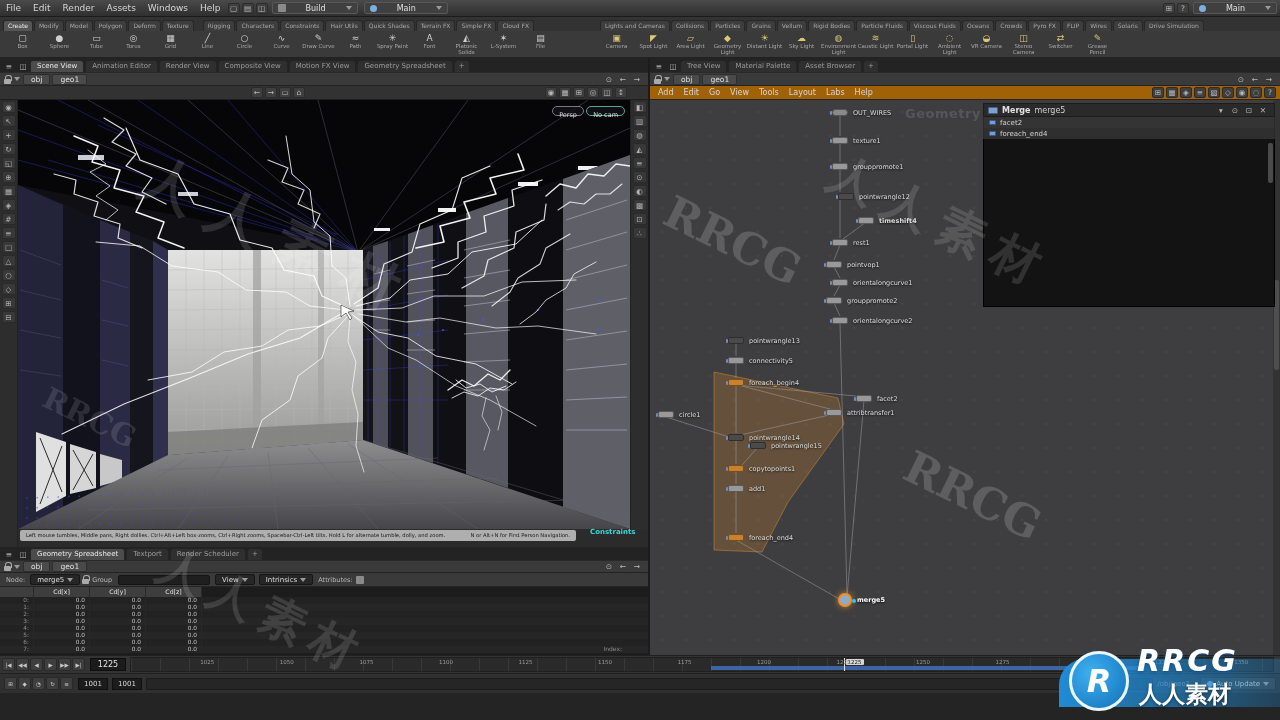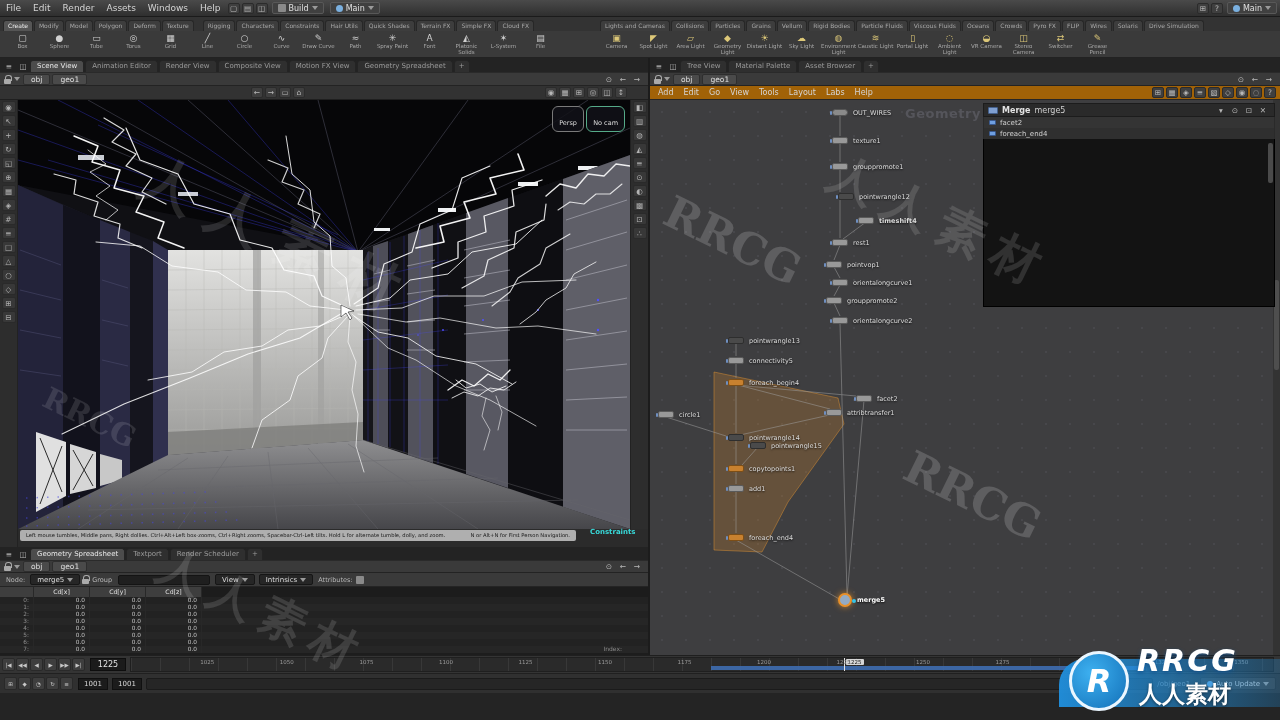--- a/index.html
+++ b/index.html
@@ -12,21 +12,21 @@
   .dot-ic{width:7px;height:7px;border-radius:50%;background:#7ab0e0;display:inline-block;}
   .lock-icon{width:7px;height:9px;position:relative;display:inline-block;flex:0 0 auto;}
   .lock-icon::before{content:'';position:absolute;left:1px;top:0;width:5px;height:5px;border:1px solid #aaa;border-bottom:none;border-radius:3px 3px 0 0;}
   .lock-icon::after{content:'';position:absolute;left:0;top:4px;width:7px;height:5px;background:#aaa;border-radius:1px;}
   .mini-icon{display:inline-flex;align-items:center;justify-content:center;width:12px;height:11px;font-size:7.5px;color:#b8b8b8;background:#3f3f3f;border:1px solid #2b2b2b;border-radius:2px;margin:0 1px;flex:0 0 auto;}
   .mini-icon.dim{background:transparent;border:none;}
   
   #menubar{position:absolute;left:0;top:0;width:1280px;height:17px;background:linear-gradient(#4a4a4a,#2f2f2f);border-bottom:1px solid #1b1b1b;display:flex;align-items:center;z-index:6;}
   #menu-row{display:flex;align-items:center;}
   .menu-item{padding:0 6px;font-size:9px;color:#d4d4d4;white-space:nowrap;}
-  .chip{display:inline-flex;align-items:center;gap:3px;height:12px;padding:0 5px;background:#404040;border:1px solid #585858;border-radius:2px;font-size:8px;color:#e0e0e0;margin:0 3px;white-space:nowrap;}
+  .chip{display:inline-flex;align-items:center;gap:20px;height:12px;padding:0 5px;background:#404040;border:1px solid #585858;border-radius:2px;font-size:8px;color:#e0e0e0;margin:0 3px;white-space:nowrap;}
   .icon-row{display:inline-flex;align-items:center;}
   
   #shelf-tabs{position:absolute;left:0;top:17px;width:1280px;height:14px;background:#333;display:flex;align-items:flex-end;z-index:5;}
   #shelf-tabs-left{display:flex;align-items:flex-end;padding-left:3px;}
   #shelf-tabs-right{position:absolute;left:600px;right:14px;display:flex;align-items:flex-end;overflow:hidden;}
   .shelf-tab{padding:1px 4px 2px;font-size:6px;color:#a8a8a8;background:#3d3d3d;border:1px solid #272727;border-bottom:none;border-radius:3px 3px 0 0;margin-right:1px;white-space:nowrap;}
   .shelf-tab.active{background:#555;color:#eee;}
   .shelf-sep{width:8px;}
   #shelf-tools{position:absolute;left:0;top:31px;width:1280px;height:27px;background:#3a3a3a;border-bottom:1px solid #222;z-index:5;}
   #shelf-tools-left{position:absolute;left:4px;top:1px;display:flex;}
@@ -50,21 +50,21 @@
   #right-path-bar{left:650px;top:72px;width:630px;}
   #v-divider{position:absolute;left:648px;top:58px;width:2px;height:635px;background:#1c1c1c;z-index:6;}
   
   #vp-toolbar{position:absolute;left:0;top:86px;width:648px;height:14px;background:#323232;border-bottom:1px solid #1f1f1f;display:flex;align-items:center;z-index:3;}
   #vp-toolbar-left{position:absolute;left:250px;display:flex;}
   #vp-toolbar-right{position:absolute;right:20px;display:flex;}
   #stowbar-left{position:absolute;left:0;top:100px;width:18px;height:447px;background:#2d2d2d;border-right:1px solid #222;display:flex;flex-direction:column;align-items:center;z-index:3;}
   #stowbar-right{position:absolute;left:630px;top:100px;width:18px;height:429px;background:#2d2d2d;border-left:1px solid #222;display:flex;flex-direction:column;align-items:center;z-index:3;}
   .sbar-icon{width:14px;height:12px;margin:1px 0;font-size:7.5px;display:flex;align-items:center;justify-content:center;color:#b4b4b4;background:#383838;border:1px solid #2a2a2a;border-radius:2px;flex:0 0 auto;}
   #viewport{position:absolute;left:18px;top:100px;width:612px;height:429px;background:#101014;overflow:hidden;z-index:2;}
-  .vp-pill{position:absolute;top:6px;height:10px;line-height:9px;padding:12px 6px;font-size:6.5px;color:#ddd;background:rgba(18,18,24,.85);border:1px solid #7a7a7a;border-radius:6px;z-index:8;}
+  .vp-pill{position:absolute;top:6px;height:10px;line-height:9px;padding:4px 6px;font-size:6.5px;color:#ddd;background:rgba(18,18,24,.85);border:1px solid #7a7a7a;border-radius:6px;z-index:8;}
   #persp-pill{right:46px;}
   #nocam-pill{right:5px;border-color:#5a8;}
   #help-bar{position:absolute;left:20px;top:530px;width:556px;height:11px;background:rgba(185,185,185,.93);border-radius:2px;color:#161616;font-size:5.2px;line-height:11px;display:flex;justify-content:space-between;padding:0 6px;white-space:nowrap;overflow:hidden;z-index:7;}
   #vp-badge{position:absolute;left:590px;top:528px;font-size:7px;font-weight:bold;color:#38d8d8;z-index:8;}
   
   #sheet-tabs-row{left:0;top:547px;width:648px;height:13px;}
   #sheet-path-bar{left:0;top:560px;width:648px;height:13px;}
   #sheet-toolbar{position:absolute;left:0;top:573px;width:648px;height:14px;background:#3a3a3a;border-bottom:1px solid #242424;display:flex;align-items:center;padding:0 3px;z-index:3;}
   .st-label{font-size:6.5px;color:#b8b8b8;margin:0 3px;white-space:nowrap;}
   .st-value{display:inline-flex;align-items:center;gap:3px;height:11px;padding:0 6px;background:#262626;border:1px solid #161616;border-radius:2px;font-size:7px;color:#ddd;margin:0 2px;white-space:nowrap;}

